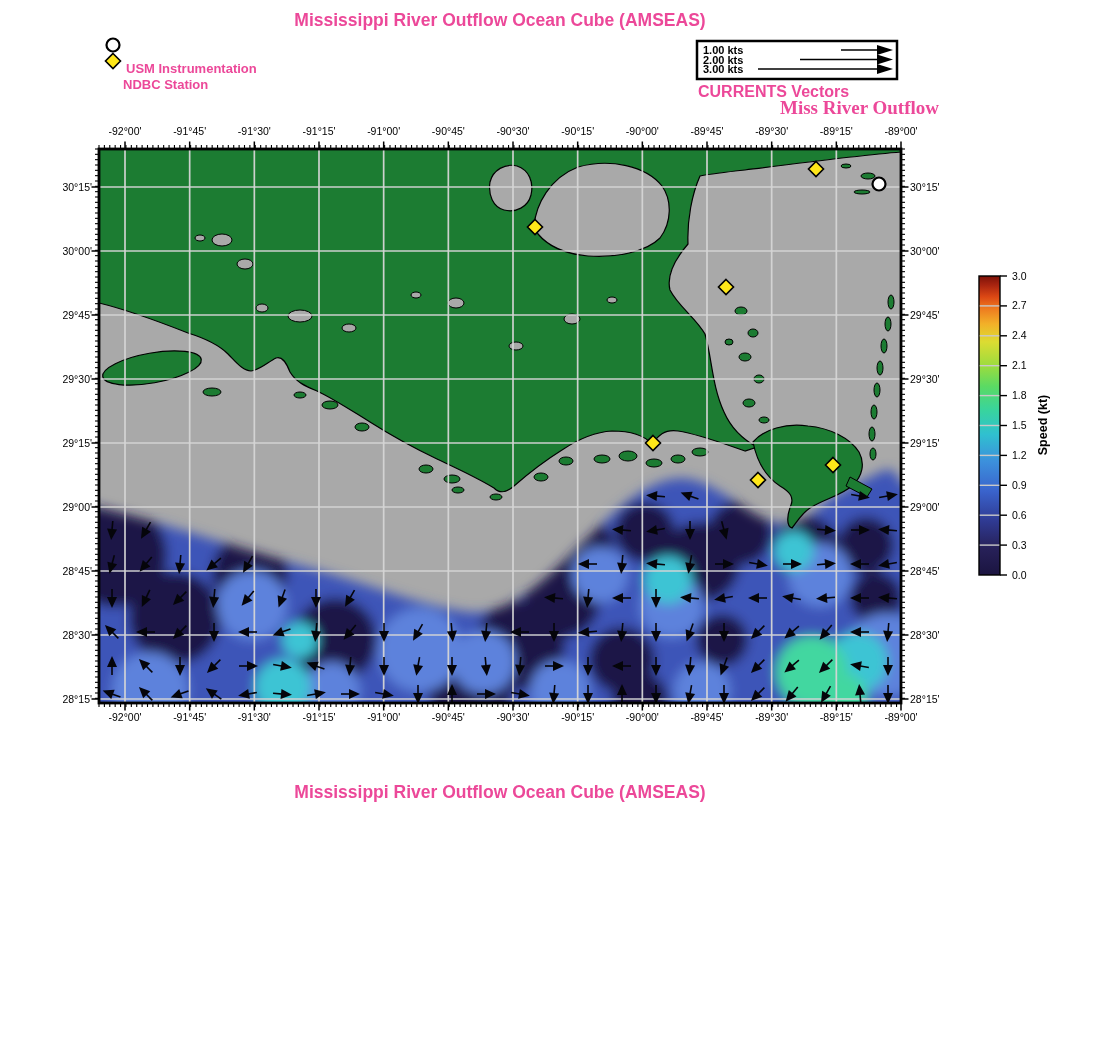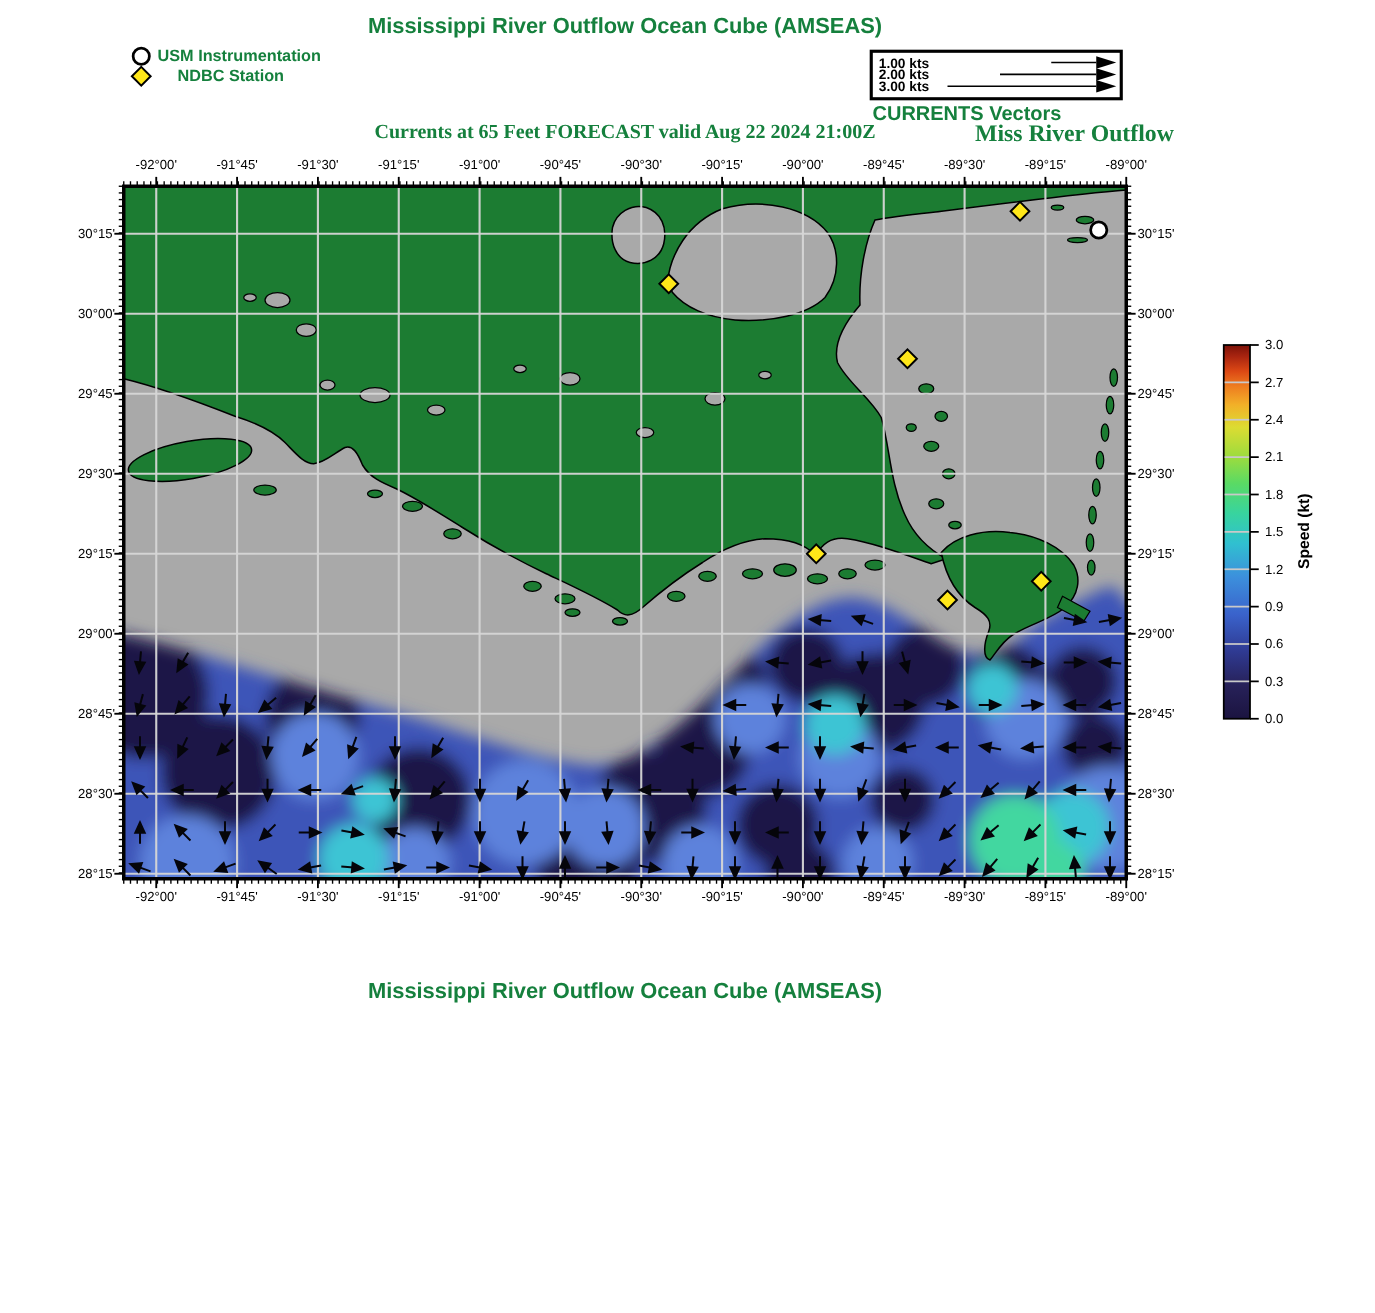--- a/index.html
+++ b/index.html
@@ -1,56 +1,55 @@
 <!DOCTYPE html>
 <html><head>
 <meta charset="utf-8">
 <style>
   html,body{margin:0;padding:0;background:#ffffff;}
   .page{position:relative;width:1100px;height:1050px;background:#ffffff;
-        font-family:"Liberation Sans", sans-serif;color:#15803d;overflow:hidden;}
+        font-family:"Liberation Sans", sans-serif;color:#ec4899;overflow:hidden;}
   .abs{position:absolute;}
   .title{left:0;width:1000px;text-align:center;font-weight:bold;font-size:17.5px;}
   .subtitle{left:0;width:1000px;text-align:center;font-weight:bold;font-size:16px;
             font-family:"Liberation Serif", serif;}
-  .legend-label{font-weight:bold;font-size:13px;line-height:14px;}
+  .legend-label{font-weight:bold;font-size:13px;line-height:14px;margin-top:24px;}
   .vec-caption{font-weight:bold;font-size:16px;}
   .region-label{font-weight:bold;font-size:19px;font-family:"Liberation Serif", serif;}
   svg{position:absolute;overflow:visible;}
   text{font-family:"Liberation Sans", sans-serif;fill:#000;}
 </style>
 </head>
 <body>
 
 <div class="page">
 
   <div class="abs title" style="top:10px;">Mississippi River Outflow Ocean Cube (AMSEAS)</div>
 
   <svg class="abs" style="left:98px;top:34px;" width="36" height="36" viewBox="98 34 36 36">
     <circle cx="113" cy="45" r="6.5" fill="#ffffff" stroke="#000" stroke-width="2.2"></circle>
     <polygon points="113,53.5 120.5,61 113,68.5 105.5,61" fill="#ffe719" stroke="#000" stroke-width="1.6"></polygon>
   </svg>
   <div class="abs legend-label" style="left:126px;top:38px;">USM Instrumentation</div>
-  <div class="abs legend-label" style="left:142px;top:54px;">NDBC Station</div>
+  <div class="abs legend-label" style="left:123px;top:54px;">NDBC Station</div>
 
   <svg id="veclegend-svg" class="abs" style="left:694px;top:38px;" width="206" height="44" viewBox="694 38 206 44">
       <rect x="697" y="41" width="200" height="38" fill="#fff" stroke="#000" stroke-width="2.5"></rect>
       <text x="703" y="54" font-size="11" font-weight="bold">1.00 kts</text>
       <line x1="841" y1="50" x2="877" y2="50" stroke="#000" stroke-width="1.3"></line>
       <polygon points="877,45 893,50 877,55" fill="#000"></polygon>
       <text x="703" y="63.5" font-size="11" font-weight="bold">2.00 kts</text>
       <line x1="800" y1="59.5" x2="877" y2="59.5" stroke="#000" stroke-width="1.3"></line>
       <polygon points="877,54.5 893,59.5 877,64.5" fill="#000"></polygon>
       <text x="703" y="73" font-size="11" font-weight="bold">3.00 kts</text>
       <line x1="758" y1="69" x2="877" y2="69" stroke="#000" stroke-width="1.3"></line>
       <polygon points="877,64 893,69 877,74" fill="#000"></polygon>
     </svg>
   <div class="abs vec-caption" style="left:698px;top:83px;">CURRENTS Vectors</div>
 
-  <div class="abs subtitle" style="top:97px;">Currents at 65 Feet FORECAST valid Aug 22 2024 21:00Z</div>
   <div class="abs region-label" style="left:780px;top:97px;">Miss River Outflow</div>
 
   <svg id="map-svg" class="abs" style="left:40px;top:118px;" width="920" height="614" viewBox="40 118 920 614">
       <defs>
         <filter id="soften" x="-20%" y="-20%" width="140%" height="140%">
           <feGaussianBlur stdDeviation="6"></feGaussianBlur>
         </filter>
         <clipPath id="frameClip">
           <rect x="99" y="149" width="802" height="554"></rect>
         </clipPath>

